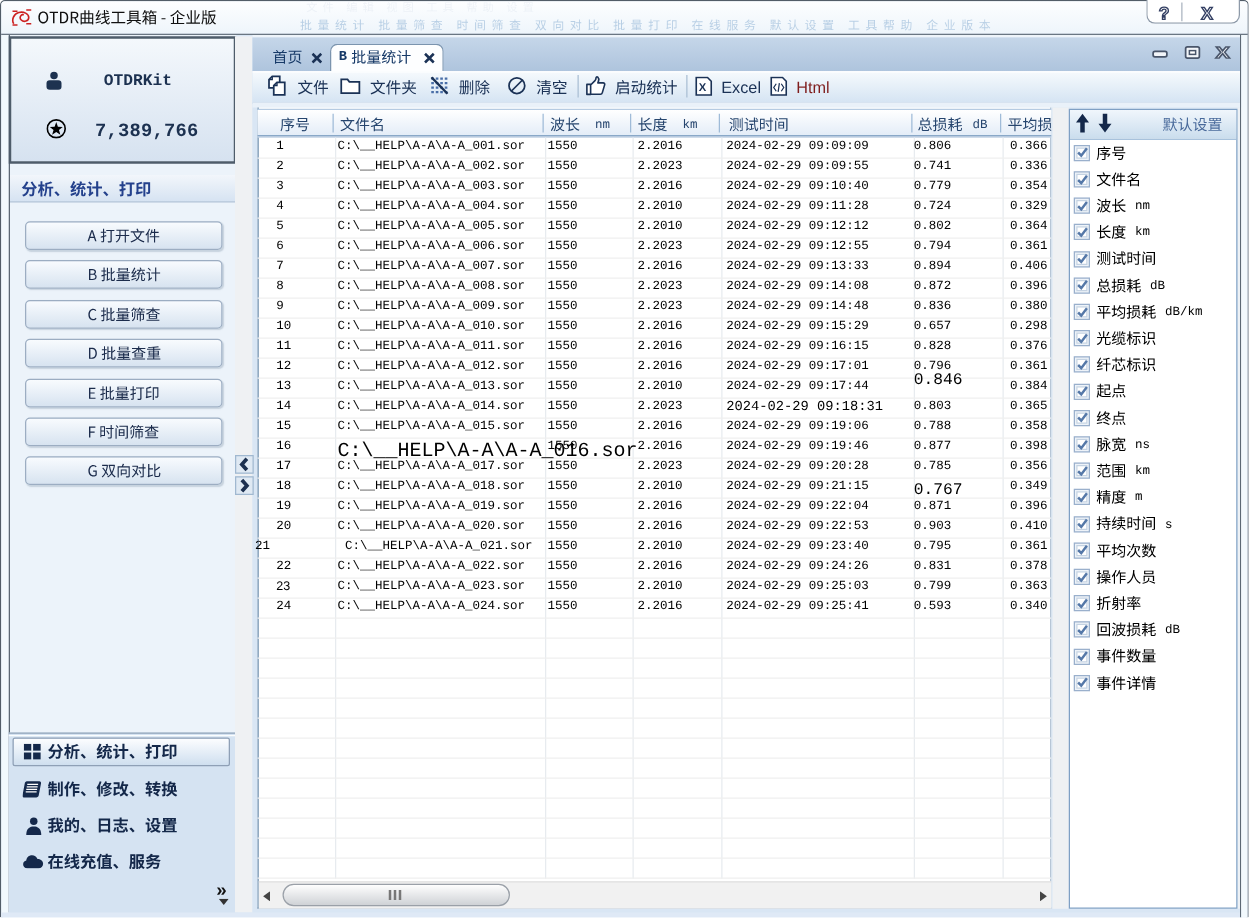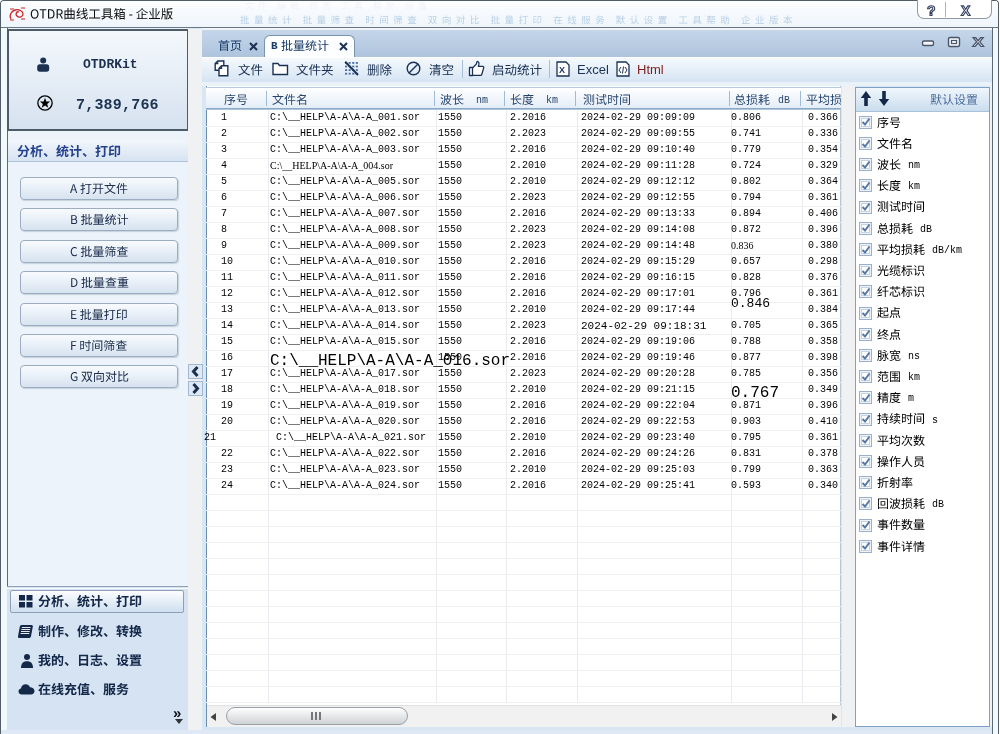--- a/index.html
+++ b/index.html
@@ -298,21 +298,21 @@
 <div style="position:absolute;top:128px;font-size:10px;color:#000;font-family:Liberation Mono,monospace;white-space:pre;left:731px">0.741</div>
 <div style="position:absolute;top:128px;font-size:10px;color:#000;font-family:Liberation Mono,monospace;white-space:pre;left:808px">0.336</div>
 <div style="position:absolute;top:144px;font-size:10px;color:#000;font-family:Liberation Mono,monospace;white-space:pre;left:221px">3</div>
 <div style="position:absolute;top:144px;font-size:10px;color:#000;font-family:Liberation Mono,monospace;white-space:pre;left:270px">C:\__HELP\A-A\A-A_003.sor</div>
 <div style="position:absolute;top:144px;font-size:10px;color:#000;font-family:Liberation Mono,monospace;white-space:pre;left:438px">1550</div>
 <div style="position:absolute;top:144px;font-size:10px;color:#000;font-family:Liberation Mono,monospace;white-space:pre;left:510px">2.2016</div>
 <div style="position:absolute;top:144px;font-size:10px;color:#000;font-family:Liberation Mono,monospace;white-space:pre;left:581px">2024-02-29 09:10:40</div>
 <div style="position:absolute;top:144px;font-size:10px;color:#000;font-family:Liberation Mono,monospace;white-space:pre;left:731px">0.779</div>
 <div style="position:absolute;top:144px;font-size:10px;color:#000;font-family:Liberation Mono,monospace;white-space:pre;left:808px">0.354</div>
 <div style="position:absolute;top:160px;font-size:10px;color:#000;font-family:Liberation Mono,monospace;white-space:pre;left:221px">4</div>
-<div style="position:absolute;top:160px;font-size:10px;color:#000;font-family:Liberation Serif, serif;white-space:pre;left:270px">C:\__HELP\A-A\A-A_004.sor</div>
+<div style="position:absolute;top:160px;font-size:10px;color:#000;font-family:Liberation Mono, monospace;white-space:pre;left:270px">C:\__HELP\A-A\A-A_004.sor</div>
 <div style="position:absolute;top:160px;font-size:10px;color:#000;font-family:Liberation Mono,monospace;white-space:pre;left:438px">1550</div>
 <div style="position:absolute;top:160px;font-size:10px;color:#000;font-family:Liberation Mono,monospace;white-space:pre;left:510px">2.2010</div>
 <div style="position:absolute;top:160px;font-size:10px;color:#000;font-family:Liberation Mono,monospace;white-space:pre;left:581px">2024-02-29 09:11:28</div>
 <div style="position:absolute;top:160px;font-size:10px;color:#000;font-family:Liberation Mono,monospace;white-space:pre;left:731px">0.724</div>
 <div style="position:absolute;top:160px;font-size:10px;color:#000;font-family:Liberation Mono,monospace;white-space:pre;left:808px">0.329</div>
 <div style="position:absolute;top:176px;font-size:10px;color:#000;font-family:Liberation Mono,monospace;white-space:pre;left:221px">5</div>
 <div style="position:absolute;top:176px;font-size:10px;color:#000;font-family:Liberation Mono,monospace;white-space:pre;left:270px">C:\__HELP\A-A\A-A_005.sor</div>
 <div style="position:absolute;top:176px;font-size:10px;color:#000;font-family:Liberation Mono,monospace;white-space:pre;left:438px">1550</div>
 <div style="position:absolute;top:176px;font-size:10px;color:#000;font-family:Liberation Mono,monospace;white-space:pre;left:510px">2.2010</div>
 <div style="position:absolute;top:176px;font-size:10px;color:#000;font-family:Liberation Mono,monospace;white-space:pre;left:581px">2024-02-29 09:12:12</div>
@@ -337,21 +337,21 @@
 <div style="position:absolute;top:224px;font-size:10px;color:#000;font-family:Liberation Mono,monospace;white-space:pre;left:438px">1550</div>
 <div style="position:absolute;top:224px;font-size:10px;color:#000;font-family:Liberation Mono,monospace;white-space:pre;left:510px">2.2023</div>
 <div style="position:absolute;top:224px;font-size:10px;color:#000;font-family:Liberation Mono,monospace;white-space:pre;left:581px">2024-02-29 09:14:08</div>
 <div style="position:absolute;top:224px;font-size:10px;color:#000;font-family:Liberation Mono,monospace;white-space:pre;left:731px">0.872</div>
 <div style="position:absolute;top:224px;font-size:10px;color:#000;font-family:Liberation Mono,monospace;white-space:pre;left:808px">0.396</div>
 <div style="position:absolute;top:240px;font-size:10px;color:#000;font-family:Liberation Mono,monospace;white-space:pre;left:221px">9</div>
 <div style="position:absolute;top:240px;font-size:10px;color:#000;font-family:Liberation Mono,monospace;white-space:pre;left:270px">C:\__HELP\A-A\A-A_009.sor</div>
 <div style="position:absolute;top:240px;font-size:10px;color:#000;font-family:Liberation Mono,monospace;white-space:pre;left:438px">1550</div>
 <div style="position:absolute;top:240px;font-size:10px;color:#000;font-family:Liberation Mono,monospace;white-space:pre;left:510px">2.2023</div>
 <div style="position:absolute;top:240px;font-size:10px;color:#000;font-family:Liberation Mono,monospace;white-space:pre;left:581px">2024-02-29 09:14:48</div>
-<div style="position:absolute;top:240px;font-size:10px;color:#000;font-family:Liberation Serif, serif;white-space:pre;left:731px">0.836</div>
+<div style="position:absolute;top:240px;font-size:10px;color:#000;font-family:Liberation Mono, monospace;white-space:pre;left:731px">0.836</div>
 <div style="position:absolute;top:240px;font-size:10px;color:#000;font-family:Liberation Mono,monospace;white-space:pre;left:808px">0.380</div>
 <div style="position:absolute;top:256px;font-size:10px;color:#000;font-family:Liberation Mono,monospace;white-space:pre;left:221px">10</div>
 <div style="position:absolute;top:256px;font-size:10px;color:#000;font-family:Liberation Mono,monospace;white-space:pre;left:270px">C:\__HELP\A-A\A-A_010.sor</div>
 <div style="position:absolute;top:256px;font-size:10px;color:#000;font-family:Liberation Mono,monospace;white-space:pre;left:438px">1550</div>
 <div style="position:absolute;top:256px;font-size:10px;color:#000;font-family:Liberation Mono,monospace;white-space:pre;left:510px">2.2016</div>
 <div style="position:absolute;top:256px;font-size:10px;color:#000;font-family:Liberation Mono,monospace;white-space:pre;left:581px">2024-02-29 09:15:29</div>
 <div style="position:absolute;top:256px;font-size:10px;color:#000;font-family:Liberation Mono,monospace;white-space:pre;left:731px">0.657</div>
 <div style="position:absolute;top:256px;font-size:10px;color:#000;font-family:Liberation Mono,monospace;white-space:pre;left:808px">0.298</div>
 <div style="position:absolute;top:272px;font-size:10px;color:#000;font-family:Liberation Mono,monospace;white-space:pre;left:221px">11</div>
 <div style="position:absolute;top:272px;font-size:10px;color:#000;font-family:Liberation Mono,monospace;white-space:pre;left:270px">C:\__HELP\A-A\A-A_011.sor</div>
@@ -372,21 +372,21 @@
 <div style="position:absolute;top:304px;font-size:10px;color:#000;font-family:Liberation Mono,monospace;white-space:pre;left:438px">1550</div>
 <div style="position:absolute;top:304px;font-size:10px;color:#000;font-family:Liberation Mono,monospace;white-space:pre;left:510px">2.2010</div>
 <div style="position:absolute;top:304px;font-size:10px;color:#000;font-family:Liberation Mono,monospace;white-space:pre;left:581px">2024-02-29 09:17:44</div>
 <div style="position:absolute;top:296px;font-size:13px;color:#000;font-family:Liberation Mono, monospace;white-space:pre;left:731px">0.846</div>
 <div style="position:absolute;top:304px;font-size:10px;color:#000;font-family:Liberation Mono,monospace;white-space:pre;left:808px">0.384</div>
 <div style="position:absolute;top:320px;font-size:10px;color:#000;font-family:Liberation Mono,monospace;white-space:pre;left:221px">14</div>
 <div style="position:absolute;top:320px;font-size:10px;color:#000;font-family:Liberation Mono,monospace;white-space:pre;left:270px">C:\__HELP\A-A\A-A_014.sor</div>
 <div style="position:absolute;top:320px;font-size:10px;color:#000;font-family:Liberation Mono,monospace;white-space:pre;left:438px">1550</div>
 <div style="position:absolute;top:320px;font-size:10px;color:#000;font-family:Liberation Mono,monospace;white-space:pre;left:510px">2.2023</div>
 <div style="position:absolute;top:320px;font-size:11px;color:#000;font-family:Liberation Mono,monospace;white-space:pre;left:581px">2024-02-29 09:18:31</div>
-<div style="position:absolute;top:320px;font-size:10px;color:#000;font-family:Liberation Mono,monospace;white-space:pre;left:731px">0.705</div>
+<div style="position:absolute;top:320px;font-size:10px;color:#000;font-family:Liberation Mono,monospace;white-space:pre;left:731px">0.803</div>
 <div style="position:absolute;top:320px;font-size:10px;color:#000;font-family:Liberation Mono,monospace;white-space:pre;left:808px">0.365</div>
 <div style="position:absolute;top:336px;font-size:10px;color:#000;font-family:Liberation Mono,monospace;white-space:pre;left:221px">15</div>
 <div style="position:absolute;top:336px;font-size:10px;color:#000;font-family:Liberation Mono,monospace;white-space:pre;left:270px">C:\__HELP\A-A\A-A_015.sor</div>
 <div style="position:absolute;top:336px;font-size:10px;color:#000;font-family:Liberation Mono,monospace;white-space:pre;left:438px">1550</div>
 <div style="position:absolute;top:336px;font-size:10px;color:#000;font-family:Liberation Mono,monospace;white-space:pre;left:510px">2.2016</div>
 <div style="position:absolute;top:336px;font-size:10px;color:#000;font-family:Liberation Mono,monospace;white-space:pre;left:581px">2024-02-29 09:19:06</div>
 <div style="position:absolute;top:336px;font-size:10px;color:#000;font-family:Liberation Mono,monospace;white-space:pre;left:731px">0.788</div>
 <div style="position:absolute;top:336px;font-size:10px;color:#000;font-family:Liberation Mono,monospace;white-space:pre;left:808px">0.358</div>
 <div style="position:absolute;top:352px;font-size:10px;color:#000;font-family:Liberation Mono,monospace;white-space:pre;left:221px">16</div>
 <div style="position:absolute;top:352px;font-size:16px;color:#000;font-family:Liberation Mono,monospace;white-space:pre;left:270px">C:\__HELP\A-A\A-A_016.sor</div>
@@ -400,21 +400,21 @@
 <div style="position:absolute;top:368px;font-size:10px;color:#000;font-family:Liberation Mono,monospace;white-space:pre;left:438px">1550</div>
 <div style="position:absolute;top:368px;font-size:10px;color:#000;font-family:Liberation Mono,monospace;white-space:pre;left:510px">2.2023</div>
 <div style="position:absolute;top:368px;font-size:10px;color:#000;font-family:Liberation Mono,monospace;white-space:pre;left:581px">2024-02-29 09:20:28</div>
 <div style="position:absolute;top:368px;font-size:10px;color:#000;font-family:Liberation Mono,monospace;white-space:pre;left:731px">0.785</div>
 <div style="position:absolute;top:368px;font-size:10px;color:#000;font-family:Liberation Mono,monospace;white-space:pre;left:808px">0.356</div>
 <div style="position:absolute;top:384px;font-size:10px;color:#000;font-family:Liberation Mono,monospace;white-space:pre;left:221px">18</div>
 <div style="position:absolute;top:384px;font-size:10px;color:#000;font-family:Liberation Mono,monospace;white-space:pre;left:270px">C:\__HELP\A-A\A-A_018.sor</div>
 <div style="position:absolute;top:384px;font-size:10px;color:#000;font-family:Liberation Mono,monospace;white-space:pre;left:438px">1550</div>
 <div style="position:absolute;top:384px;font-size:10px;color:#000;font-family:Liberation Mono,monospace;white-space:pre;left:510px">2.2010</div>
 <div style="position:absolute;top:384px;font-size:10px;color:#000;font-family:Liberation Mono,monospace;white-space:pre;left:581px">2024-02-29 09:21:15</div>
-<div style="position:absolute;top:384px;font-size:16px;color:#000;font-family:Liberation Mono,monospace;white-space:pre;left:731px">0.767</div>
+<div style="position:absolute;top:384px;font-size:13px;color:#000;font-family:Liberation Mono,monospace;white-space:pre;left:731px">0.767</div>
 <div style="position:absolute;top:384px;font-size:10px;color:#000;font-family:Liberation Mono,monospace;white-space:pre;left:808px">0.349</div>
 <div style="position:absolute;top:400px;font-size:10px;color:#000;font-family:Liberation Mono,monospace;white-space:pre;left:221px">19</div>
 <div style="position:absolute;top:400px;font-size:10px;color:#000;font-family:Liberation Mono,monospace;white-space:pre;left:270px">C:\__HELP\A-A\A-A_019.sor</div>
 <div style="position:absolute;top:400px;font-size:10px;color:#000;font-family:Liberation Mono,monospace;white-space:pre;left:438px">1550</div>
 <div style="position:absolute;top:400px;font-size:10px;color:#000;font-family:Liberation Mono,monospace;white-space:pre;left:510px">2.2016</div>
 <div style="position:absolute;top:400px;font-size:10px;color:#000;font-family:Liberation Mono,monospace;white-space:pre;left:581px">2024-02-29 09:22:04</div>
 <div style="position:absolute;top:400px;font-size:10px;color:#000;font-family:Liberation Mono,monospace;white-space:pre;left:731px">0.871</div>
 <div style="position:absolute;top:400px;font-size:10px;color:#000;font-family:Liberation Mono,monospace;white-space:pre;left:808px">0.396</div>
 <div style="position:absolute;top:416px;font-size:10px;color:#000;font-family:Liberation Mono,monospace;white-space:pre;left:221px">20</div>
 <div style="position:absolute;top:416px;font-size:10px;color:#000;font-family:Liberation Mono,monospace;white-space:pre;left:270px">C:\__HELP\A-A\A-A_020.sor</div>
@@ -430,21 +430,21 @@
 <div style="position:absolute;top:432px;font-size:10px;color:#000;font-family:Liberation Mono,monospace;white-space:pre;left:581px">2024-02-29 09:23:40</div>
 <div style="position:absolute;top:432px;font-size:10px;color:#000;font-family:Liberation Mono,monospace;white-space:pre;left:731px">0.795</div>
 <div style="position:absolute;top:432px;font-size:10px;color:#000;font-family:Liberation Mono,monospace;white-space:pre;left:808px">0.361</div>
 <div style="position:absolute;top:448px;font-size:10px;color:#000;font-family:Liberation Mono,monospace;white-space:pre;left:221px">22</div>
 <div style="position:absolute;top:448px;font-size:10px;color:#000;font-family:Liberation Mono,monospace;white-space:pre;left:270px">C:\__HELP\A-A\A-A_022.sor</div>
 <div style="position:absolute;top:448px;font-size:10px;color:#000;font-family:Liberation Mono,monospace;white-space:pre;left:438px">1550</div>
 <div style="position:absolute;top:448px;font-size:10px;color:#000;font-family:Liberation Mono,monospace;white-space:pre;left:510px">2.2016</div>
 <div style="position:absolute;top:448px;font-size:10px;color:#000;font-family:Liberation Mono,monospace;white-space:pre;left:581px">2024-02-29 09:24:26</div>
 <div style="position:absolute;top:448px;font-size:10px;color:#000;font-family:Liberation Mono,monospace;white-space:pre;left:731px">0.831</div>
 <div style="position:absolute;top:448px;font-size:10px;color:#000;font-family:Liberation Mono,monospace;white-space:pre;left:808px">0.378</div>
-<div style="position:absolute;top:464px;font-size:10px;color:#000;font-family:Liberation Mono, monospace;white-space:pre;left:221px">23</div>
+<div style="position:absolute;top:464px;font-size:10px;color:#000;font-family:Liberation Sans, sans-serif;white-space:pre;left:221px">23</div>
 <div style="position:absolute;top:464px;font-size:10px;color:#000;font-family:Liberation Mono,monospace;white-space:pre;left:270px">C:\__HELP\A-A\A-A_023.sor</div>
 <div style="position:absolute;top:464px;font-size:10px;color:#000;font-family:Liberation Mono,monospace;white-space:pre;left:438px">1550</div>
 <div style="position:absolute;top:464px;font-size:10px;color:#000;font-family:Liberation Mono,monospace;white-space:pre;left:510px">2.2010</div>
 <div style="position:absolute;top:464px;font-size:10px;color:#000;font-family:Liberation Mono,monospace;white-space:pre;left:581px">2024-02-29 09:25:03</div>
 <div style="position:absolute;top:464px;font-size:10px;color:#000;font-family:Liberation Mono,monospace;white-space:pre;left:731px">0.799</div>
 <div style="position:absolute;top:464px;font-size:10px;color:#000;font-family:Liberation Mono,monospace;white-space:pre;left:808px">0.363</div>
 <div style="position:absolute;top:480px;font-size:10px;color:#000;font-family:Liberation Mono,monospace;white-space:pre;left:221px">24</div>
 <div style="position:absolute;top:480px;font-size:10px;color:#000;font-family:Liberation Mono,monospace;white-space:pre;left:270px">C:\__HELP\A-A\A-A_024.sor</div>
 <div style="position:absolute;top:480px;font-size:10px;color:#000;font-family:Liberation Mono,monospace;white-space:pre;left:438px">1550</div>
 <div style="position:absolute;top:480px;font-size:10px;color:#000;font-family:Liberation Mono,monospace;white-space:pre;left:510px">2.2016</div>

